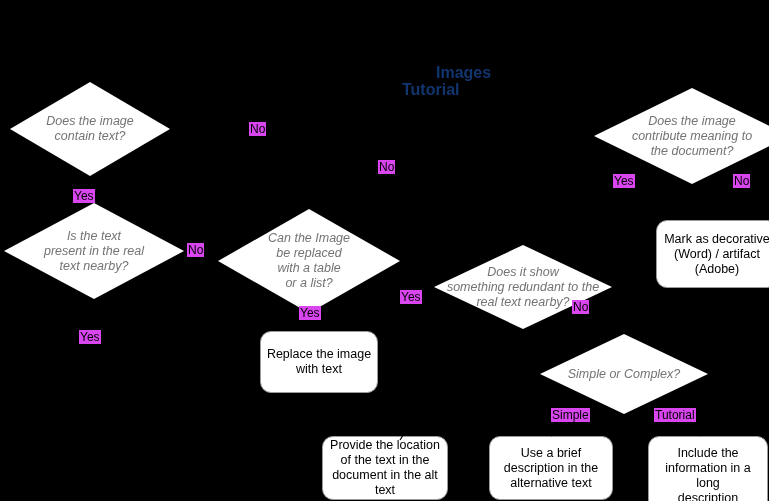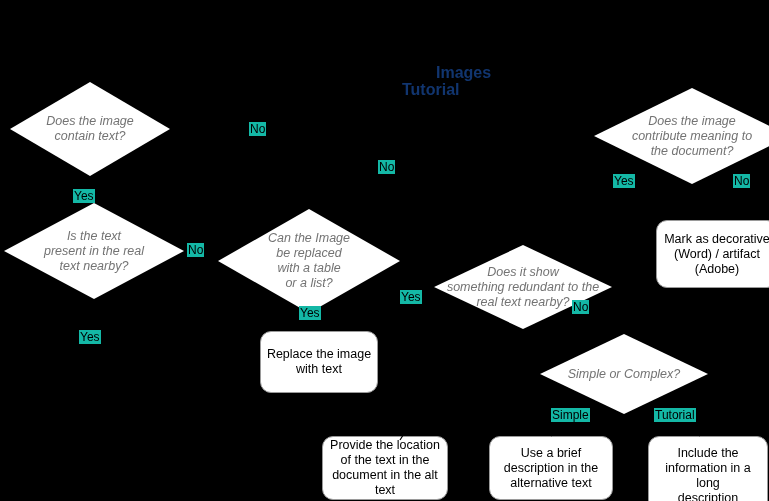--- a/index.html
+++ b/index.html
@@ -58,21 +58,21 @@
     font-size: 12.5px;
     line-height: 15px;
     text-align: center;
     white-space: pre-line;
     padding: 0 5px;
   }
 
   
   .elabel {
     position: absolute;
-    background: #14b8a6;
+    background: #d946ef;
     color: #000000;
     font-size: 12px;
     line-height: 14px;
     padding: 0px 1px;
     white-space: nowrap;
     z-index: 5;
   }
 
   
   .blue-note {

